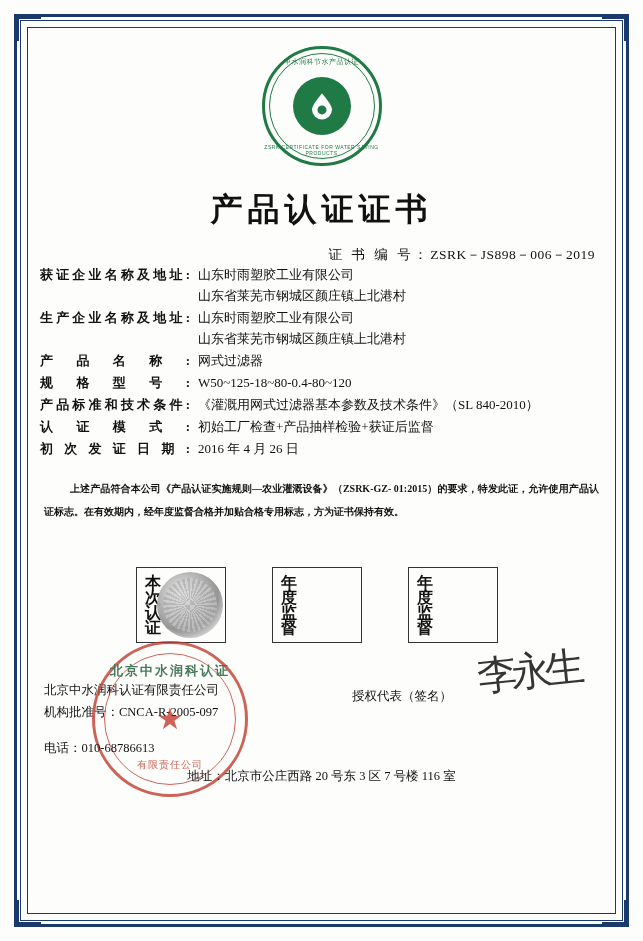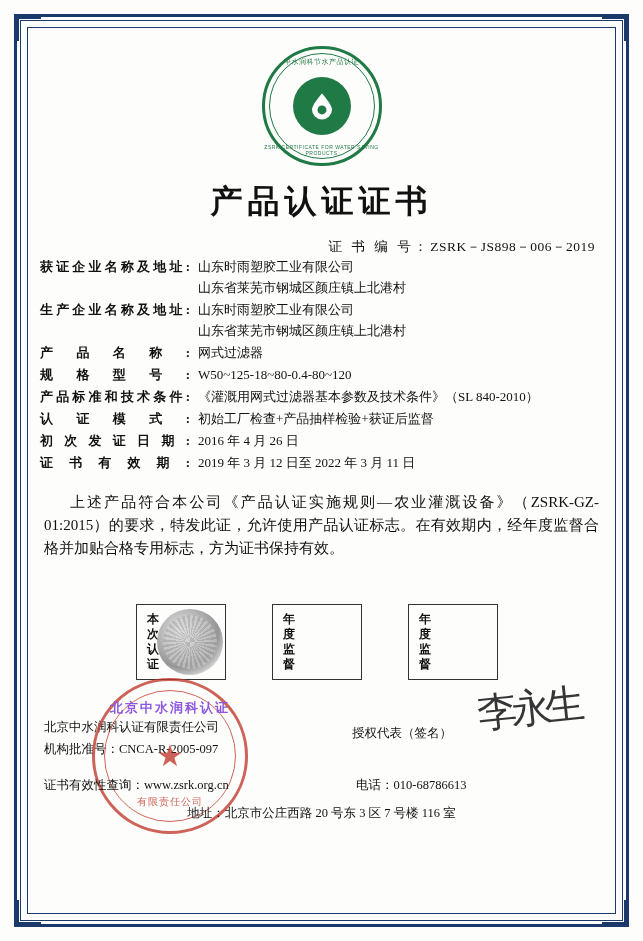--- a/index.html
+++ b/index.html
@@ -82,21 +82,21 @@
   }
   .emblem .top-text{top:11px;}
   .emblem .bot-text{bottom:10px;font-size:5px;}
 
   
   .doc-title{
     text-align:center;
     font-size:32px;
     font-weight:bold;
     letter-spacing:5px;
-    margin-top:14px;
+    margin-top:22px;
     color:#111;
   }
   .cert-no{
     text-align:right;
     margin-top:14px;
     font-size:13.5px;
     letter-spacing:.5px;
     padding-right:8px;
   }
   .cert-no .lbl{letter-spacing:3px;}
@@ -115,43 +115,44 @@
     font-weight:bold;
     padding-right:2px;
     white-space:nowrap;
   }
   .fvalue{flex:1;padding-left:6px;}
   .fvalue .sub{display:block;}
 
   
   .para{
     margin-top:18px;
-    font-size:15px;
+    font-size:10px;
     line-height:23px;
     text-align:justify;
     text-indent:26px;
     padding:0 4px;
+    font-weight:bold;
   }
 
   
   .boxes{
     margin-top:44px;
     display:flex;
     gap:46px;
     padding-left:96px;
   }
   .sbox{
     width:88px;height:74px;
     border:1px solid #333;
     position:relative;
     display:flex;
     align-items:center;
   }
   .sbox .vlabel{
-    font-size:12px;
+    font-size:16px;
     line-height:15px;
     width:16px;
     margin-left:8px;
     text-align:center;
     font-weight:bold;
   }
   .seal-img{
     position:absolute;
     right:2px;top:4px;
     width:66px;height:66px;
@@ -193,21 +194,21 @@
     position:absolute;inset:9px;
     border:1px solid #c0392b;border-radius:50%;
   }
   .red-seal .star{
     position:absolute;left:50%;top:50%;
     transform:translate(-50%,-50%);
     color:#c0392b;font-size:30px;line-height:1;
   }
   .red-seal .seal-text{
     position:absolute;left:0;right:0;top:16px;
-    text-align:center;color:#6d28d9;
+    text-align:center;color:#14532d;
     font-size:13px;font-weight:bold;letter-spacing:2px;
   }
   .red-seal .seal-sub{
     position:absolute;left:0;right:0;bottom:18px;
     text-align:center;color:#c0392b;
     font-size:10px;letter-spacing:1px;
   }
   .signature{
     position:absolute;
     right:24px;top:-18px;
@@ -297,24 +298,20 @@
         <div class="fvalue">《灌溉用网式过滤器基本参数及技术条件》（SL 840-2010）</div>
       </div>
       <div class="frow">
         <div class="flabel">认证模式:</div>
         <div class="fvalue">初始工厂检查+产品抽样检验+获证后监督</div>
       </div>
       <div class="frow">
         <div class="flabel">初次发证日期:</div>
         <div class="fvalue">2016 年 4 月 26 日</div>
       </div>
-      <div class="frow">
-        <div class="flabel">证书有效期:</div>
-        <div class="fvalue">2019 年 3 月 12 日至 2022 年 3 月 11 日</div>
-      </div>
     </div>
 
     <div class="para">上述产品符合本公司《产品认证实施规则—农业灌溉设备》（ZSRK-GZ- 01:2015）的要求，特发此证，允许使用产品认证标志。在有效期内，经年度监督合格并加贴合格专用标志，方为证书保持有效。</div>
 
     <div class="boxes">
       <div class="sbox">
         <div class="vlabel">本次认证</div>
         <div class="seal-img"></div>
       </div>
       <div class="sbox">
@@ -335,20 +332,19 @@
       <div class="red-seal">
         <div class="inner"></div>
         <div class="seal-text">北京中水润科认证</div>
         <div class="star">★</div>
         <div class="seal-sub">有限责任公司</div>
       </div>
 
       <div class="signature">李永生</div>
 
       <div class="contact-row">
-        <div class="site">证书有效性查询：www.zsrk.org.cn</div>
         <div>电话：010-68786613</div>
       </div>
       <div class="addr-row">地址：北京市公庄西路 20 号东 3 区 7 号楼 116 室</div>
     </div>
 
   </div>
 </div>
 
 </body></html>

